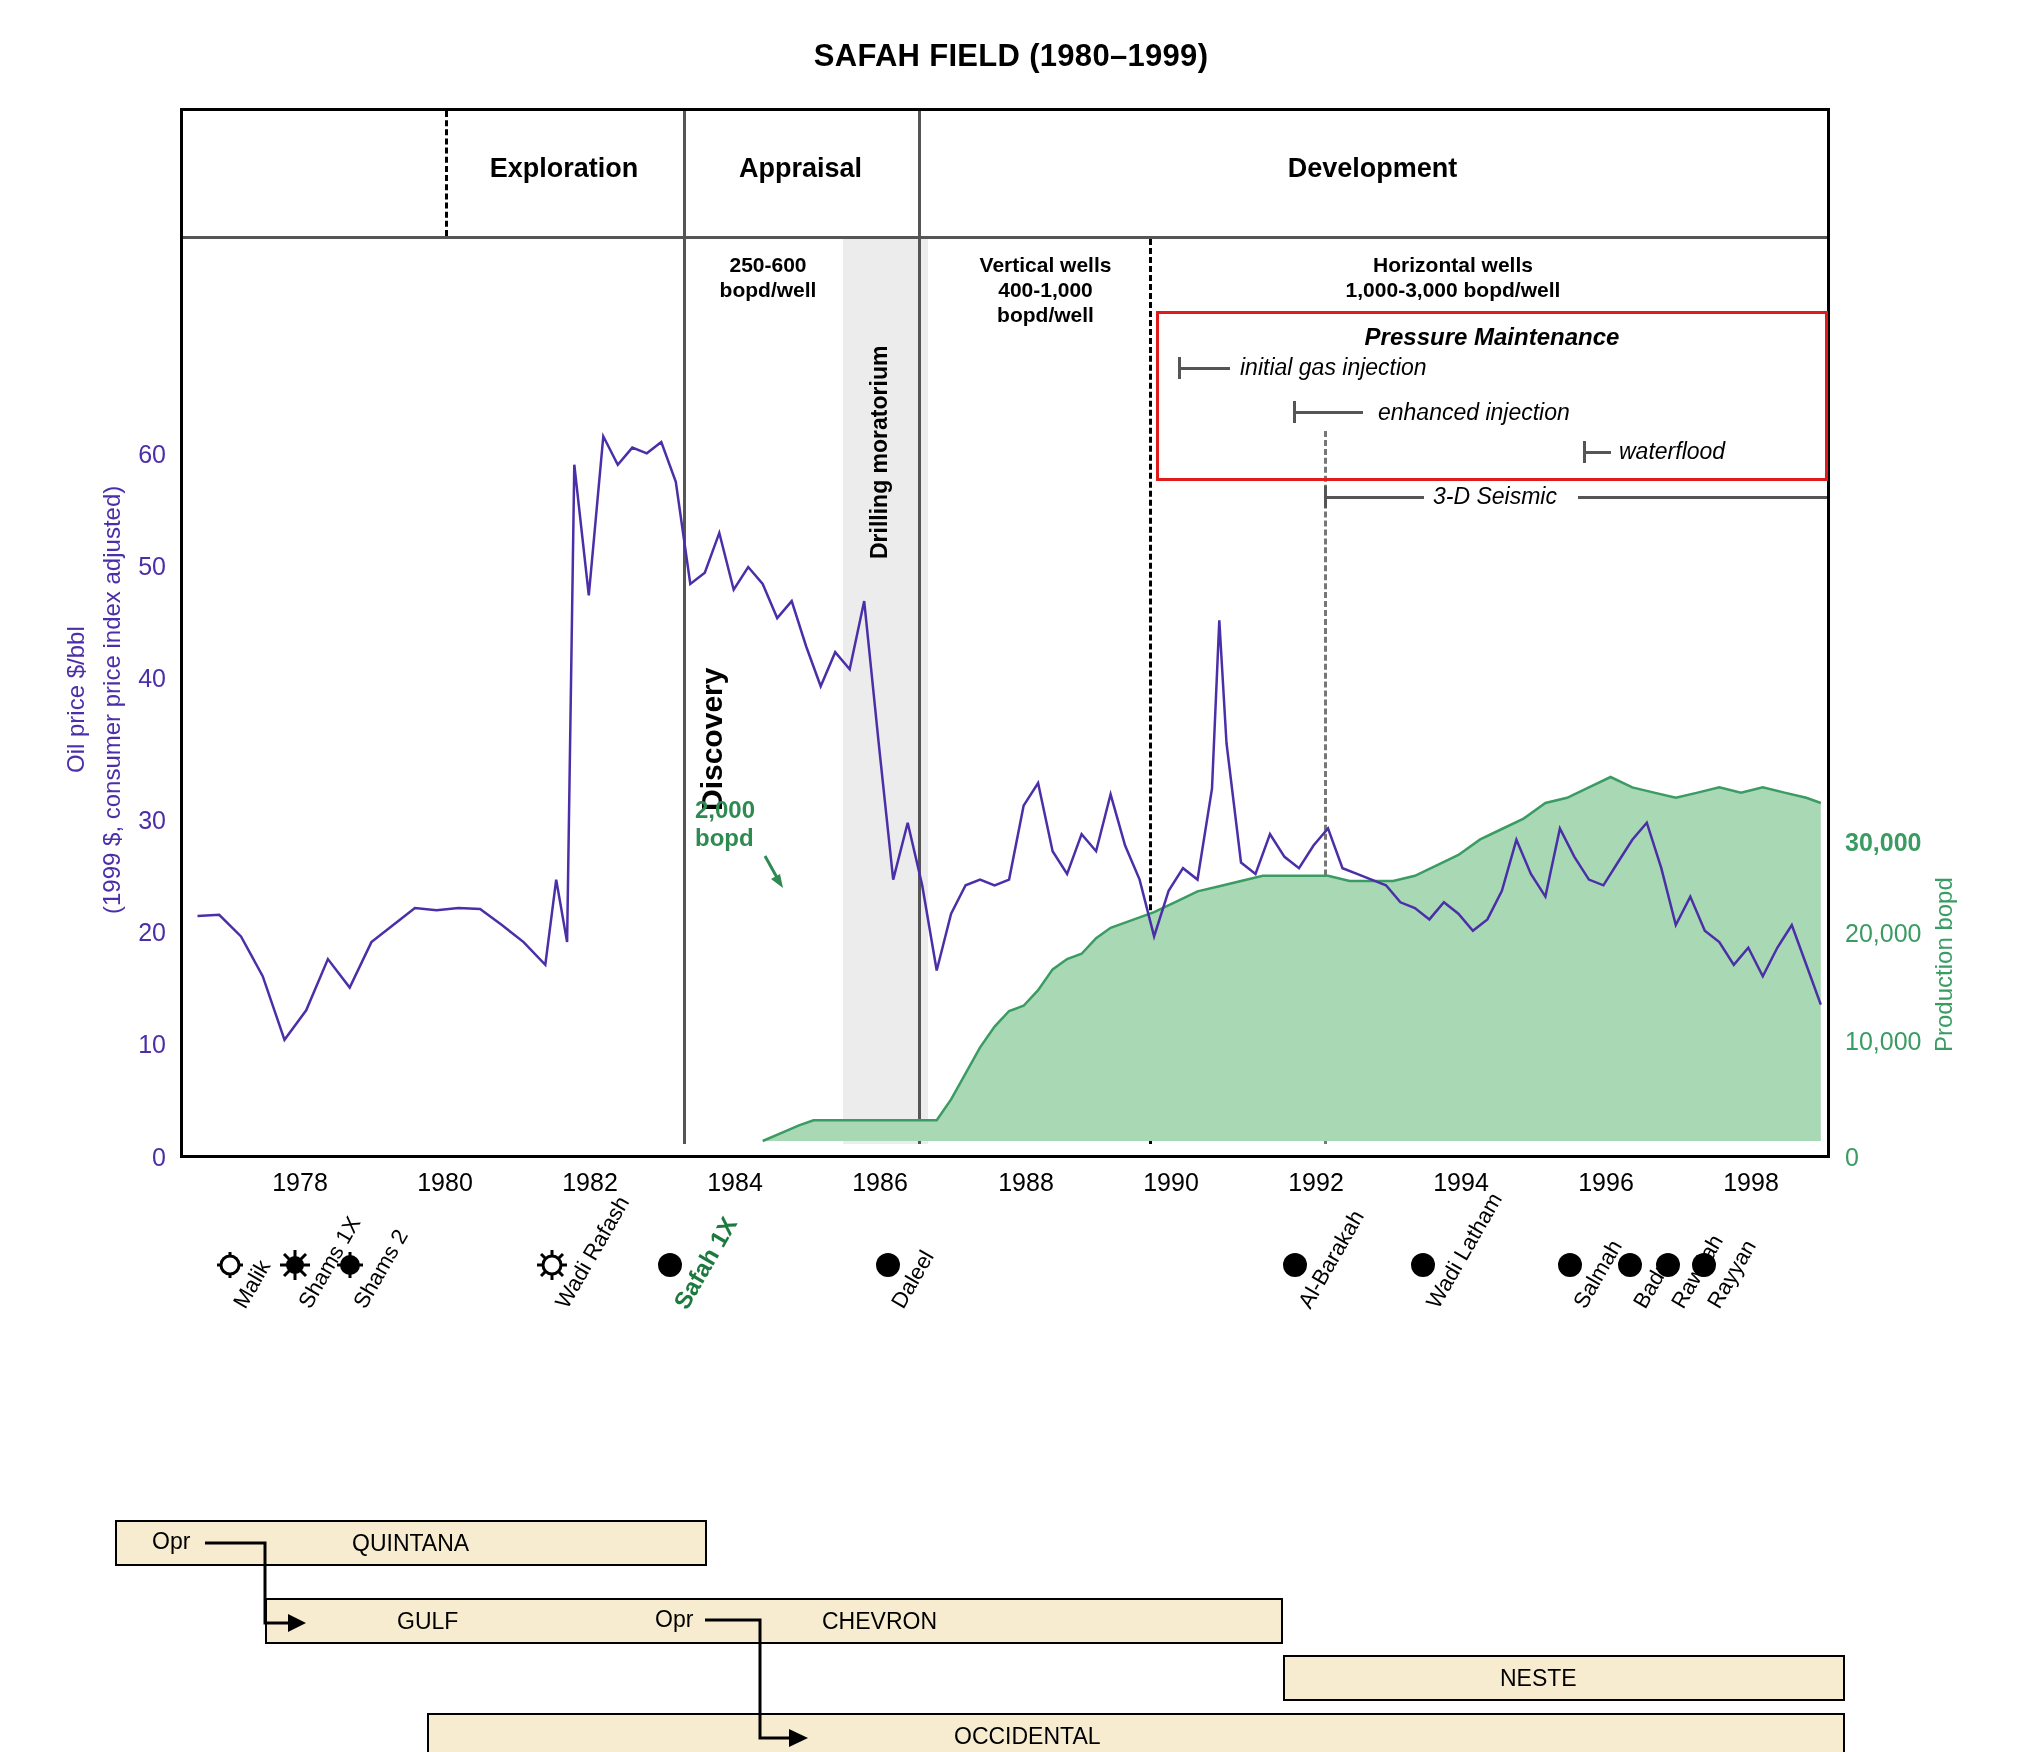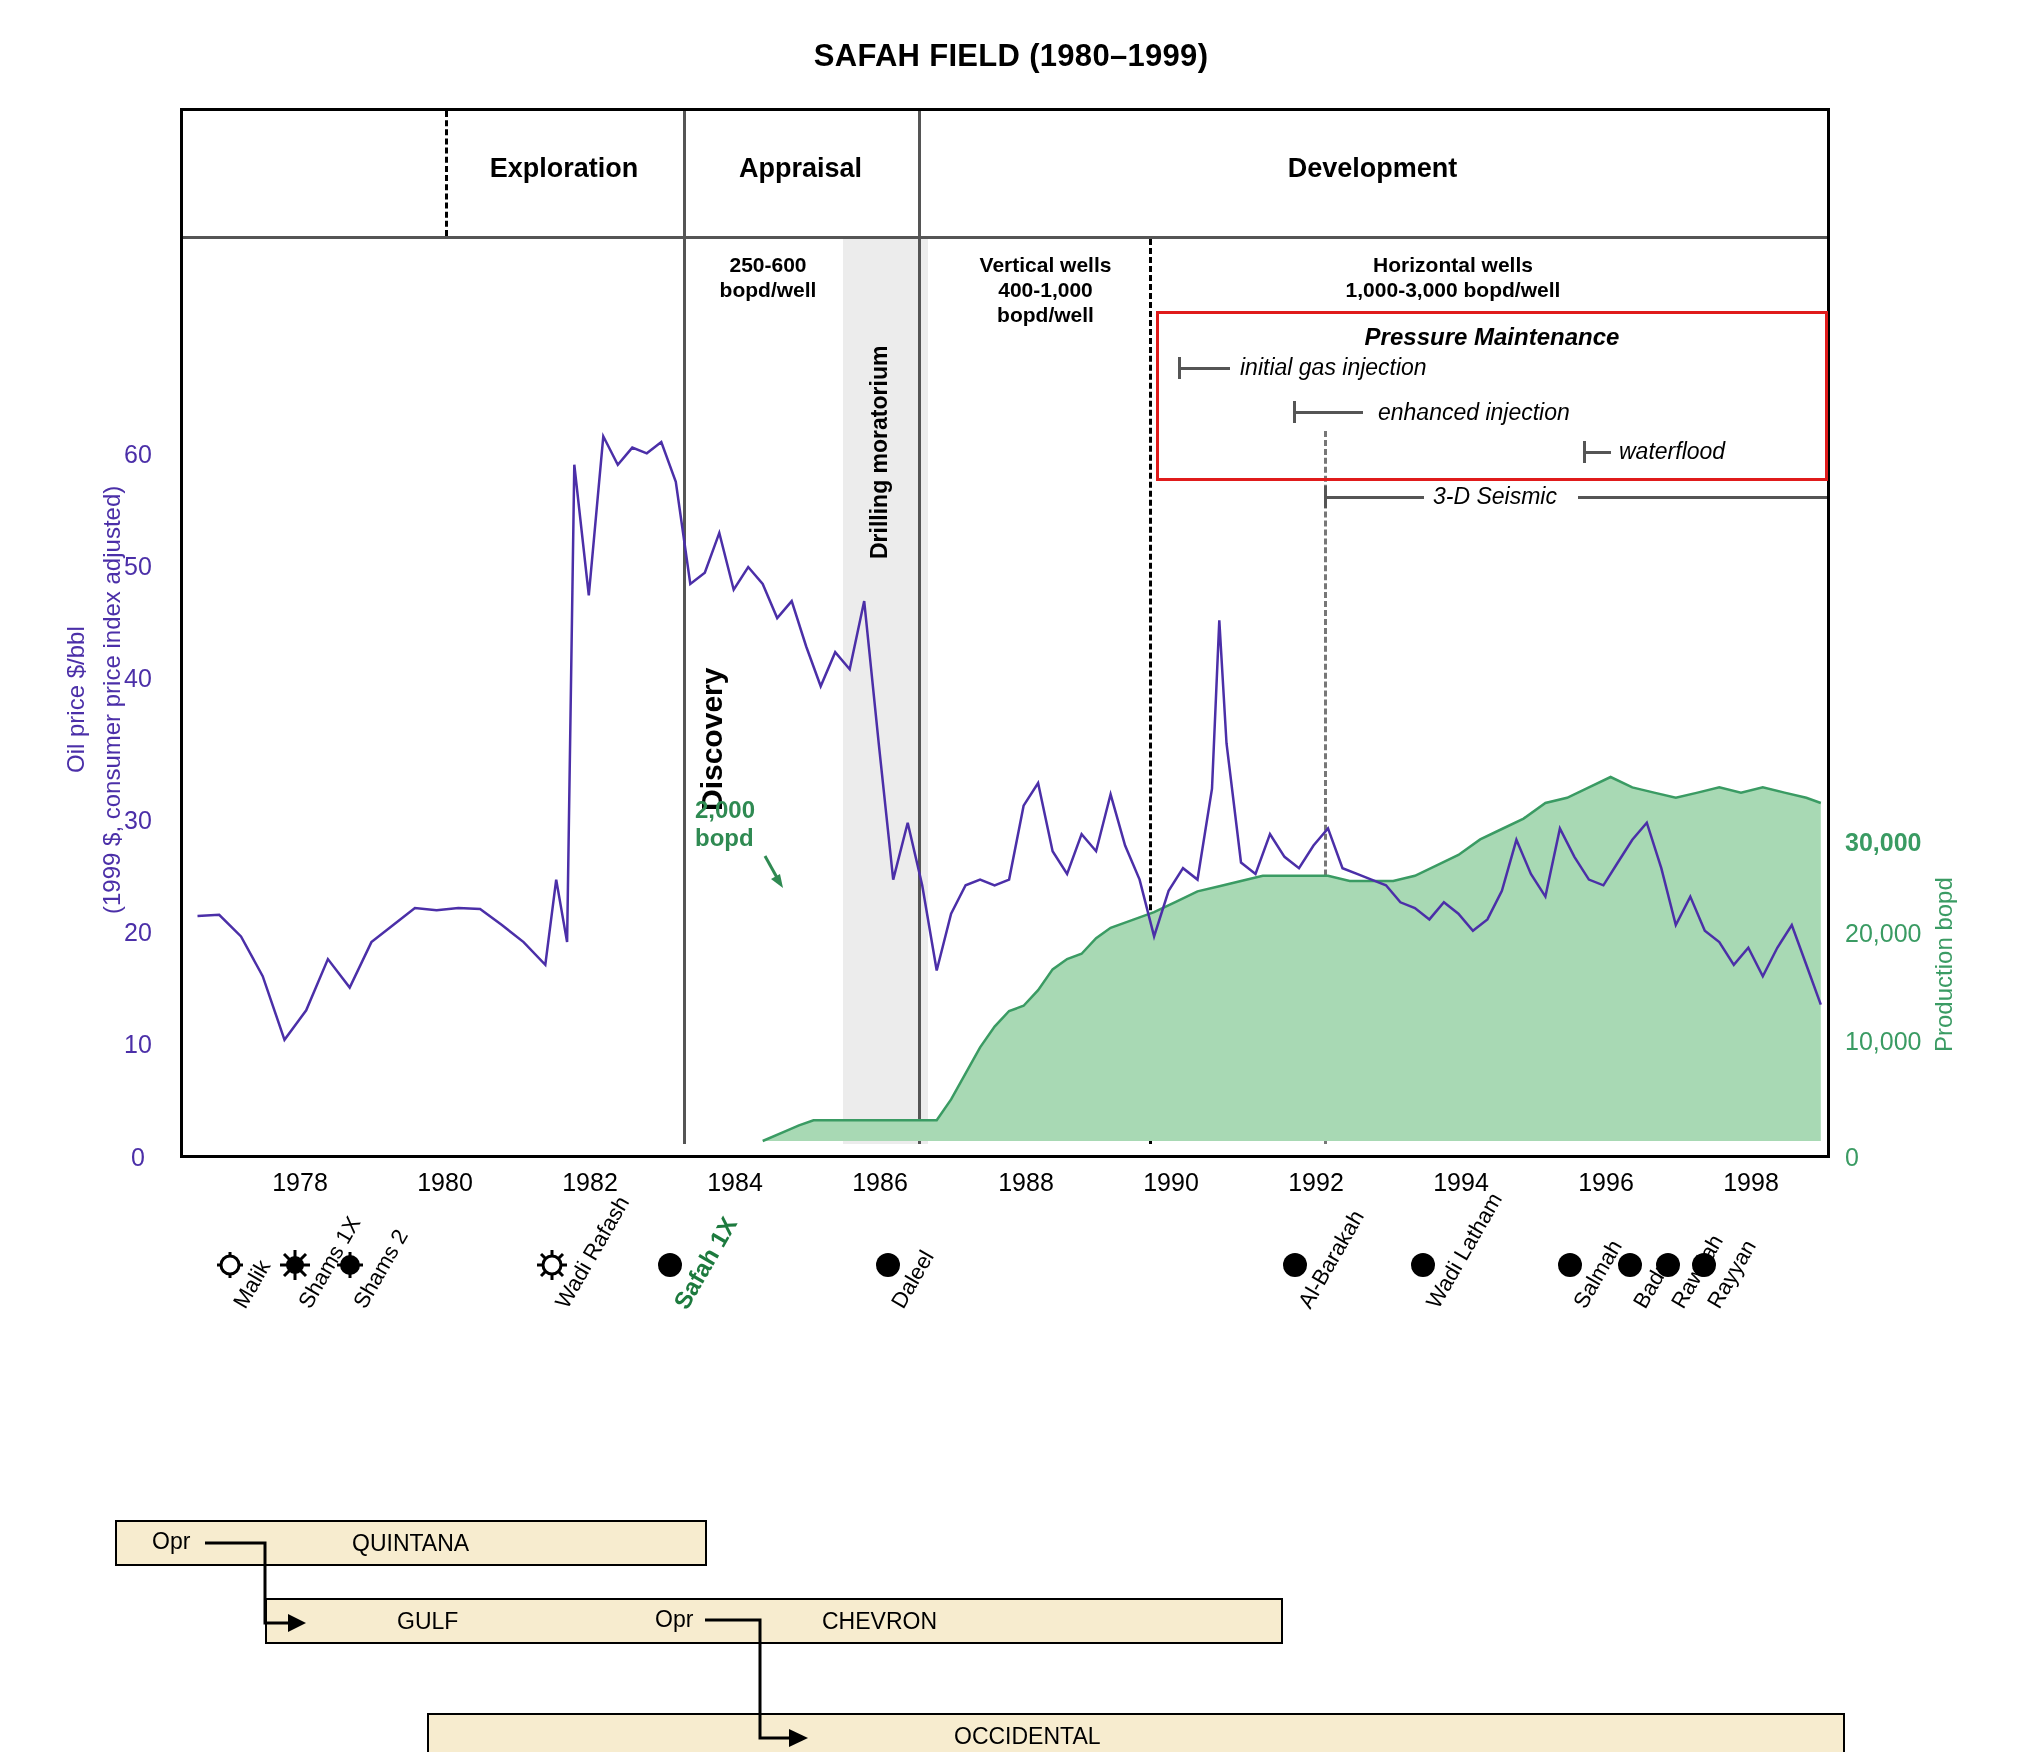--- a/index.html
+++ b/index.html
@@ -18,21 +18,21 @@
   .moratorium{position:absolute;background:#ececec;}
   .moratorium-lbl{position:absolute;font-size:23px;font-weight:bold;writing-mode:vertical-rl;transform:rotate(180deg);}
   .discovery-lbl{position:absolute;font-size:30px;font-weight:bold;writing-mode:vertical-rl;transform:rotate(180deg);}
   .redbox{position:absolute;border:3px solid #e01b1b;box-sizing:border-box;background:transparent;}
   .pm-title{position:absolute;font-size:24px;font-weight:bold;font-style:italic;text-align:center;}
   .itallbl{position:absolute;font-size:23px;font-style:italic;}
   .tickline{position:absolute;background:#555;height:3px;}
   .capleft{position:absolute;background:#555;width:3px;}
   .axis-label-left{position:absolute;font-size:24px;color:#4b2fa8;writing-mode:vertical-rl;transform:rotate(180deg);text-align:center;font-weight:normal;}
   .axis-label-right{position:absolute;font-size:24px;color:#3a9b63;writing-mode:vertical-rl;transform:rotate(180deg);text-align:center;}
-  .ytick-l{position:absolute;font-size:25px;color:#4b2fa8;text-align:center;}
+  .ytick-l{position:absolute;font-size:25px;color:#4b2fa8;text-align:right;}
   .ytick-r{position:absolute;font-size:25px;color:#3a9b63;text-align:left;}
   .xtick{position:absolute;font-size:25px;text-align:center;}
   .green-lbl{position:absolute;font-size:24px;color:#2f8a52;font-weight:bold;text-align:left;line-height:1.15;}
   .wellbar{position:absolute;background:#f7eccf;border:2px solid #000;box-sizing:border-box;height:46px;}
   .wellbar span{position:absolute;top:8px;font-size:23px;}
   .opr{position:absolute;font-size:23px;}
   svg{overflow:visible;}
 </style>
 </head>
 <body>
@@ -187,20 +187,23 @@
     <span style="left:235px;">QUINTANA</span>
   </div>
   <div class="opr" style="left:152px;top:1528px;">Opr</div>
 
   <div class="wellbar" style="left:265px;top:1598px;width:1018px;">
     <span style="left:130px;">GULF</span>
     <span style="left:555px;">CHEVRON</span>
   </div>
   <div class="opr" style="left:655px;top:1606px;">Opr</div>
 
+  <div class="wellbar" style="left:1283px;top:1655px;width:562px;">
+    <span style="left:215px;">NESTE</span>
+  </div>
 
   <div class="wellbar" style="left:427px;top:1713px;width:1418px;">
     <span style="left:525px;">OCCIDENTAL</span>
   </div>
 
   <svg class="abs" style="left:0;top:1500px;" width="2022" height="252">
     <path d="M 205 43 L 265 43 L 265 123 L 290 123" stroke="#000" stroke-width="3" fill="none"></path>
     <path d="M 306 123 L 288 114 L 288 132 Z" fill="#000"></path>
     <path d="M 705 120 L 760 120 L 760 238 L 790 238" stroke="#000" stroke-width="3" fill="none"></path>
     <path d="M 808 238 L 789 229 L 789 247 Z" fill="#000"></path>

